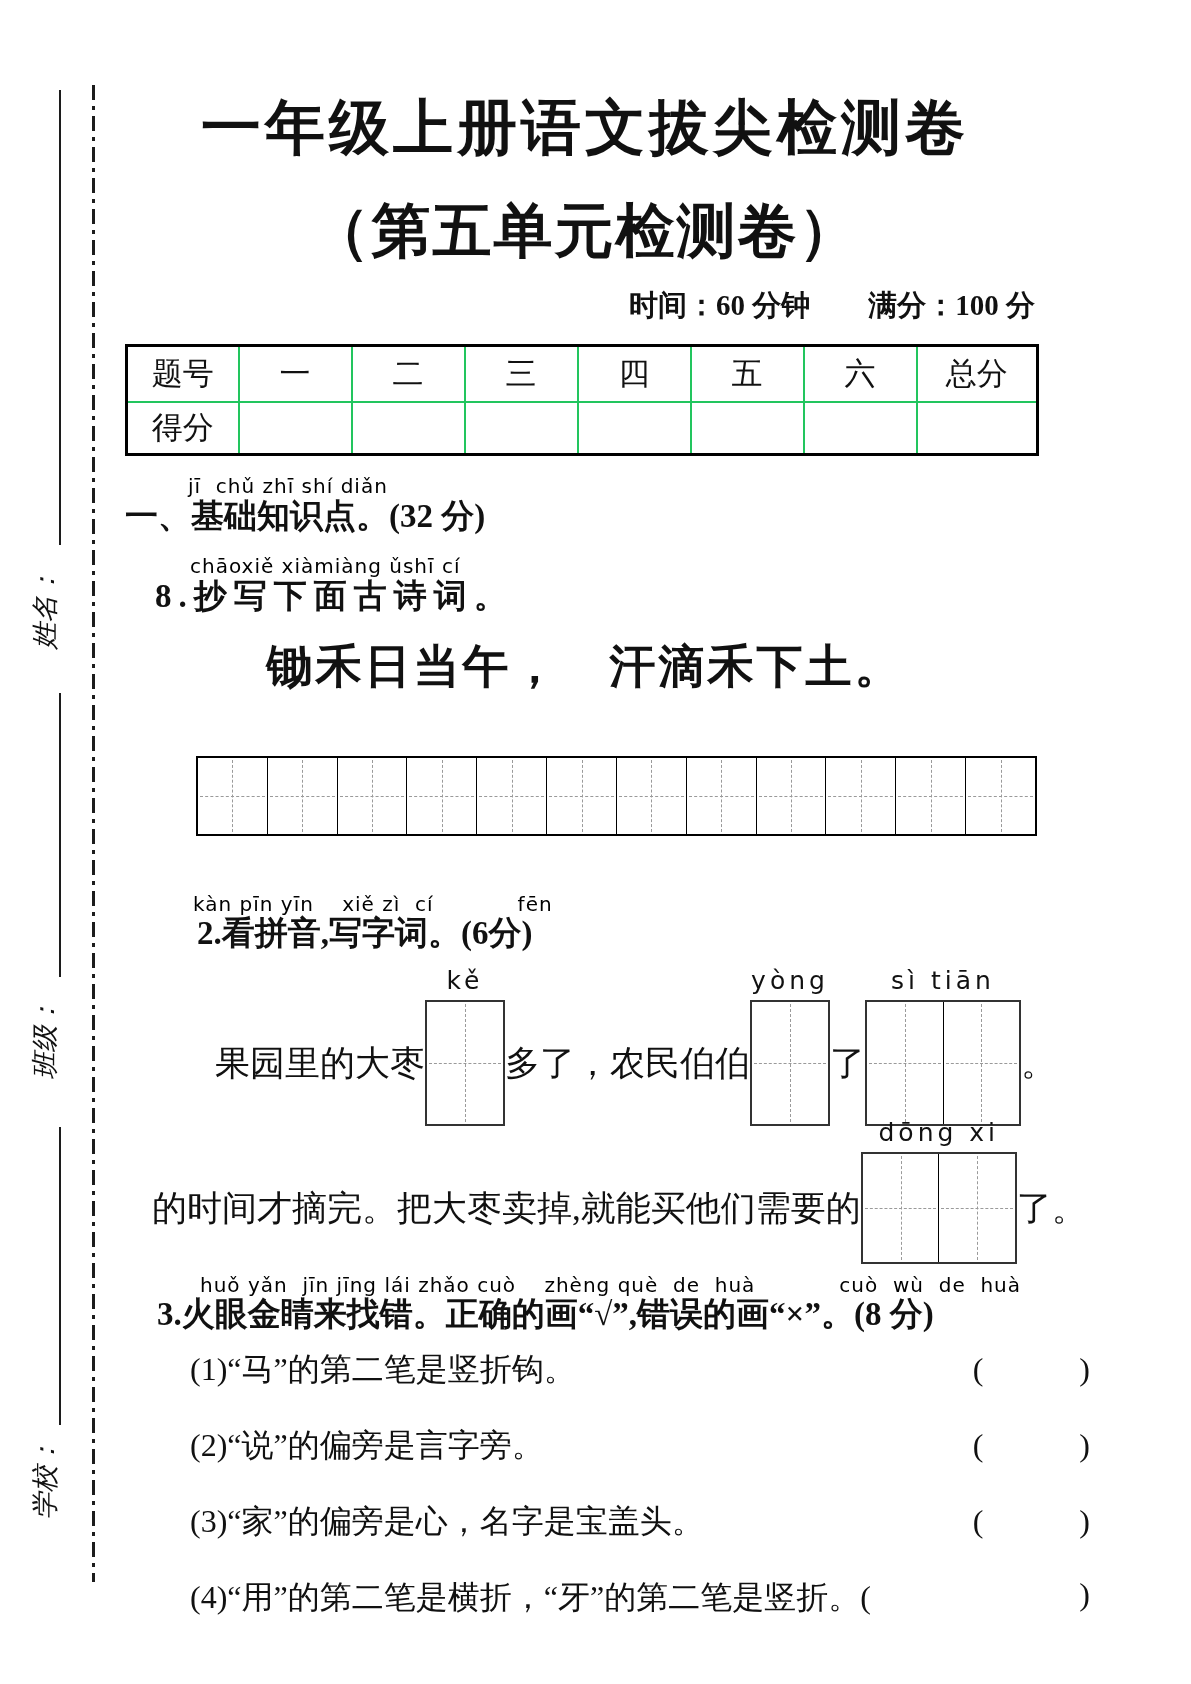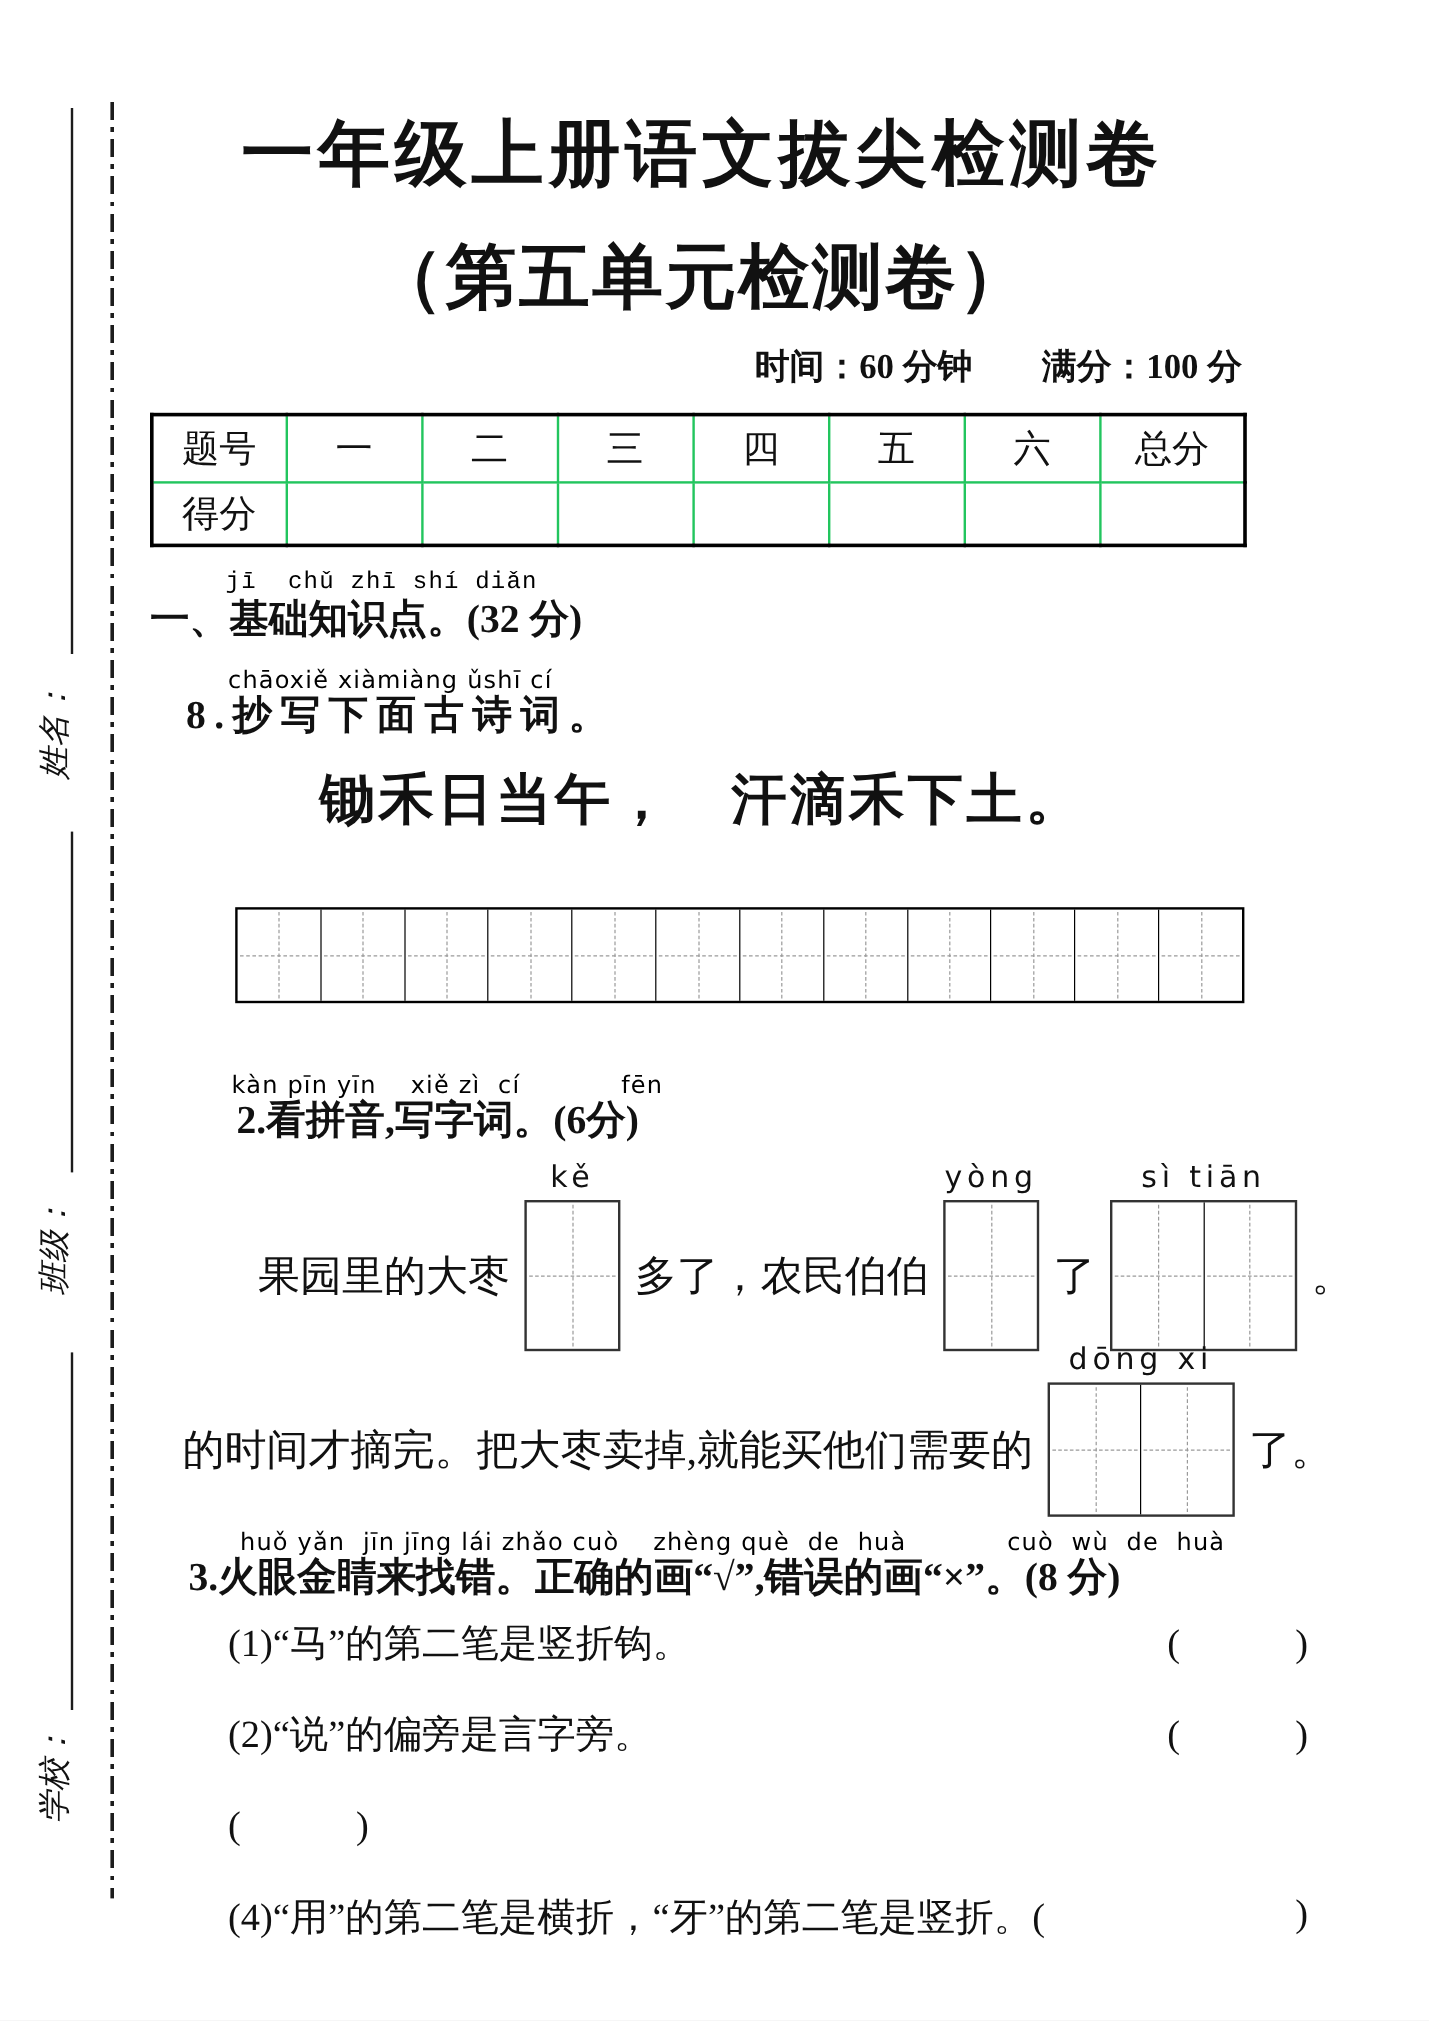--- a/index.html
+++ b/index.html
@@ -42,21 +42,21 @@
   .score-table { position:absolute; top:344px; left:125px; border-collapse:collapse;
                  border:3px solid #000; table-layout:fixed; }
   .score-table td { border:2px solid #22c55e; text-align:center; font-size:31px; }
   .score-table tr.hdr td { height:56px; }
   .score-table tr.val td { height:53px; }
 
   
   .pinyin { position:absolute; font-family:"DejaVu Sans",sans-serif;
             font-size:20px; color:#000; white-space:pre; letter-spacing:1px; }
   .heading { position:absolute; font-size:33px; font-weight:bold; white-space:nowrap; }
-  .sec1-py { top:474px; left:188px;font-family:Liberation Mono, monospace; }
+  .sec1-py { top:474px; left:188px; }
   .sec1-h  { top:494px; left:125px; }
   .q1-py   { top:554px; left:190px; }
   .q1-h    { top:574px; left:155px; letter-spacing:7px; }
   .poem    { position:absolute; top:636px; left:100px; width:970px; text-align:center;
              font-size:46px; font-weight:bold; letter-spacing:3px; }
   .q2-py   { top:891px; left:193px; }
   .q2-h    { top:911px; left:157px;margin-left:40px; }
   .q3-py   { top:1272px; left:200px; }
   .q3-h    { top:1292px; left:157px; }
 
@@ -69,21 +69,21 @@
                       border-left:1.5px dashed #9a9a9a; }
   .writing-grid { position:absolute; top:756px; left:196px; width:841px; height:80px;
                   display:flex; border:2.5px solid #000; background:#fff; }
 
   
   .fill-line { position:absolute; display:flex; align-items:center; white-space:nowrap; }
   .fl1 { top:993px;  left:215px; height:140px; }
   .fl2 { top:1146px; left:152px; height:124px; }
   .fill-line .txt { font-size:35px; }
   .pbox { position:relative; display:flex; border:2px solid #333; background:#fff;
-          margin:0 12px; }
+          margin:0 0; }
   .pbox.h126 { height:126px; }
   .pbox.h112 { height:112px; }
   .pbox .cellw { width:76px; }
   .pbox .py { position:absolute; top:-36px; left:50%; transform:translateX(-50%);
               font-family:"DejaVu Sans",sans-serif; font-size:25px;
               letter-spacing:4px; white-space:nowrap; }
 
   
   .items { position:absolute; top:1348px; left:162px; width:928px; }
   .item  { display:flex; justify-content:space-between; align-items:flex-start;
@@ -203,20 +203,21 @@
   <div class="items">
     <div class="item">
       <span class="item-text"><span>(1)</span><span>“马”的第二笔是竖折钩。</span></span>
       <span class="item-paren">(　　　)</span>
     </div>
     <div class="item">
       <span class="item-text"><span>(2)</span><span>“说”的偏旁是言字旁。</span></span>
       <span class="item-paren">(　　　)</span>
     </div>
     <div class="item">
+      <span class="item-text"><span>(3)</span><span>“家”的偏旁是心，名字是宝盖头。</span></span>
       <span class="item-paren">(　　　)</span>
     </div>
     <div class="item">
       <span class="item-text"><span>(4)</span><span>“用”的第二笔是横折，“牙”的第二笔是竖折。(</span></span>
       <span class="item-paren">)</span>
     </div>
   </div>
 
 </div>
 

